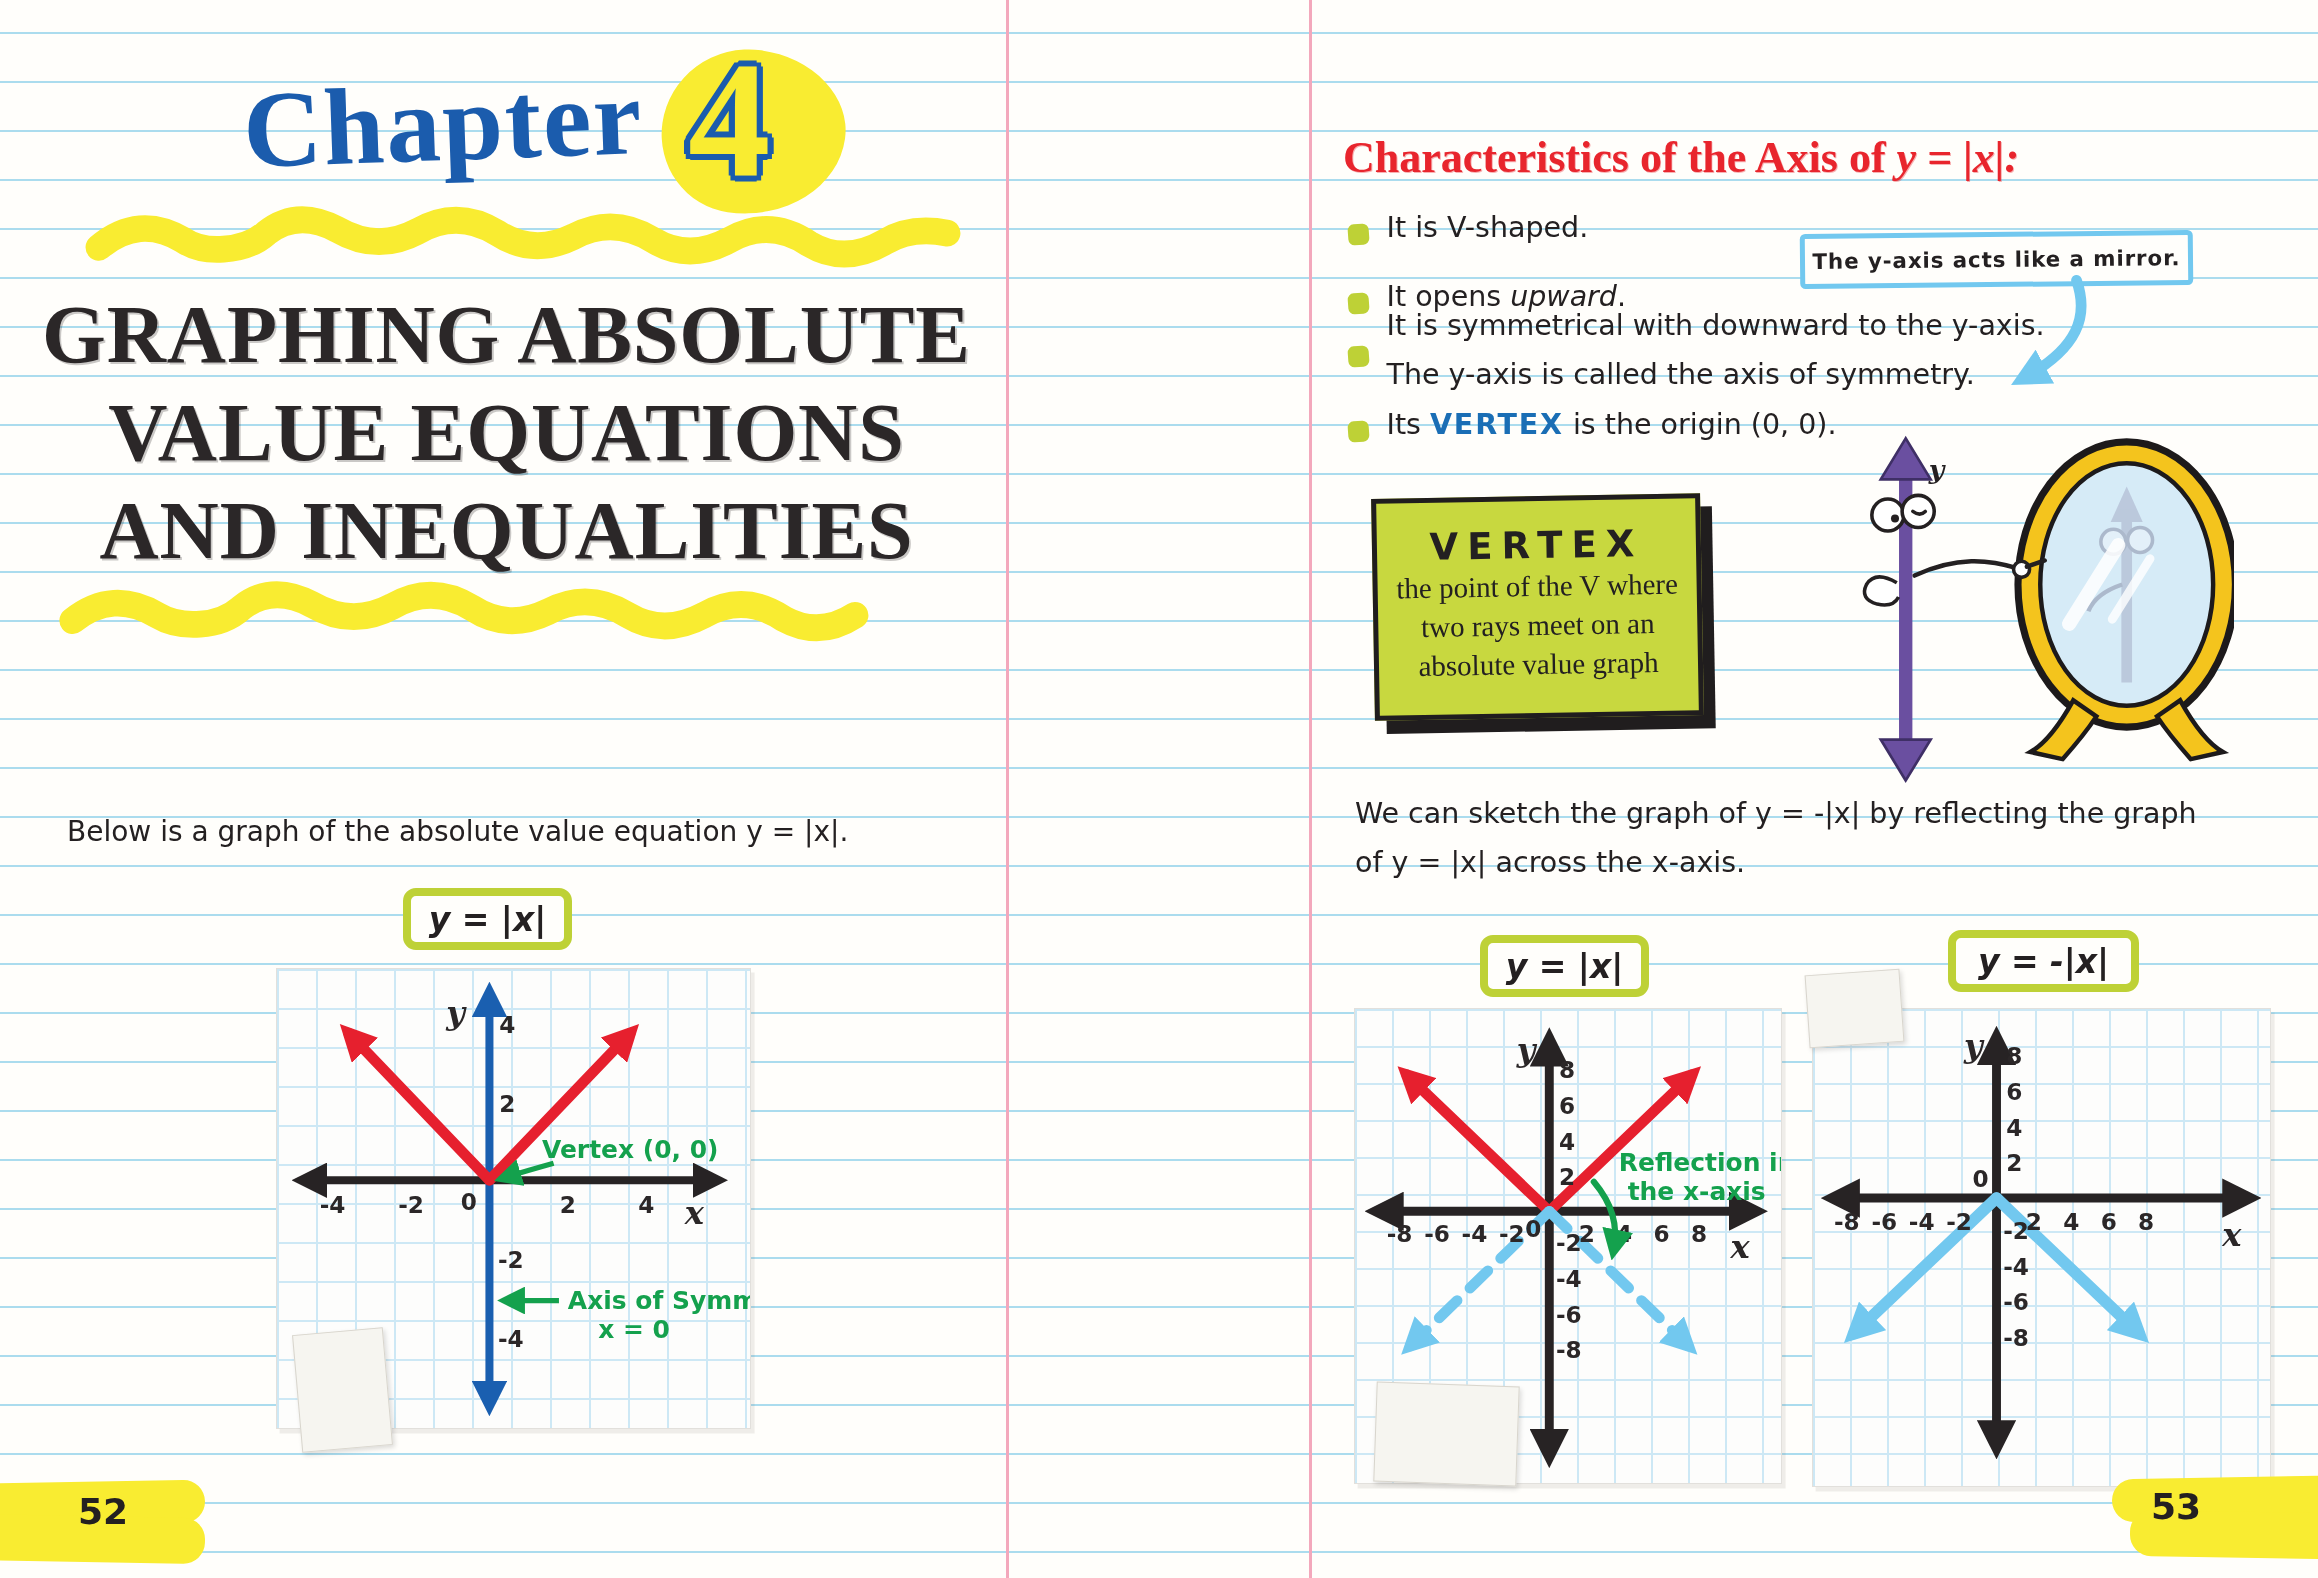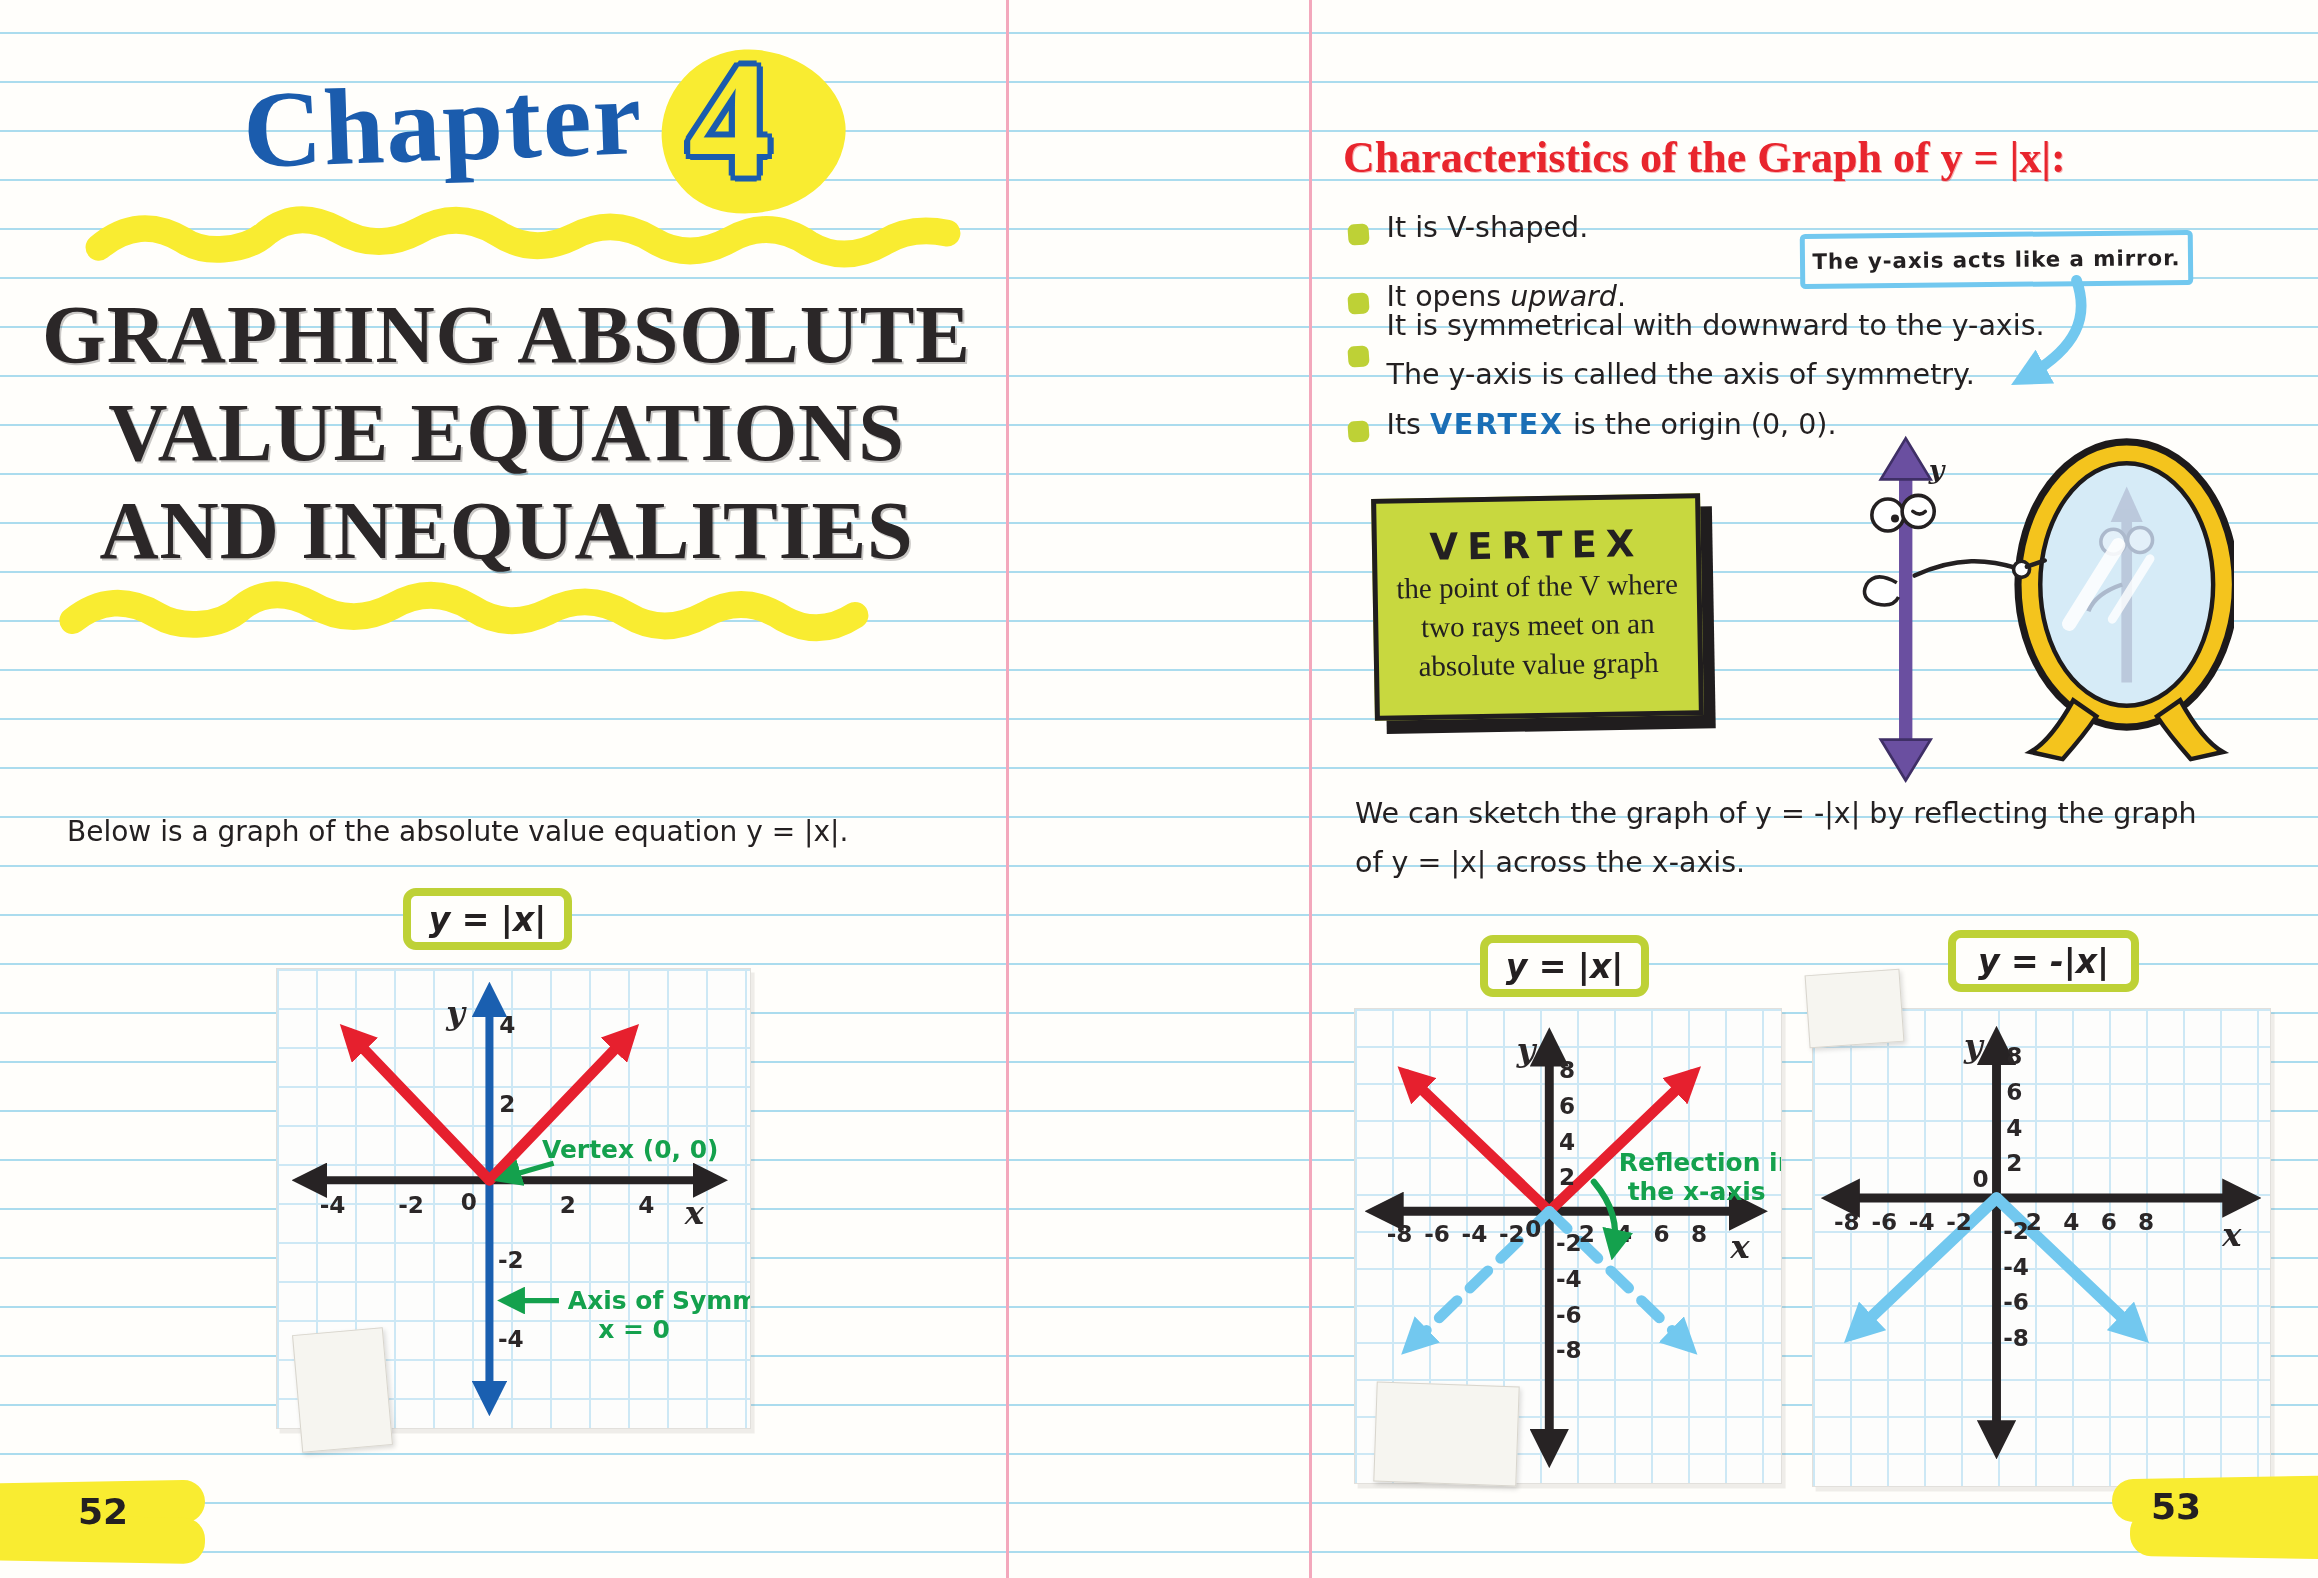--- a/index.html
+++ b/index.html
@@ -32,21 +32,21 @@
   .tick{font:bold 26px "DejaVu Sans",sans-serif;fill:#2b2728;text-anchor:middle;}
   .axlbl{font:italic bold 36px "DejaVu Serif",serif;fill:#2b2728;text-anchor:middle;}
   .gnote{font:bold 28px "DejaVu Sans",sans-serif;fill:#14a14d;}
   .tape{background:#f6f5f0;border:0.9px solid #d8d5cd;box-shadow:1.8px 2.7px 5.4px rgba(0,0,0,.14);}
   .pgblob{background:#f9ec31;border-radius:21.4px;}
   .pgnum{font-size:36px;font-weight:bold;color:#242021;}
 
   
   .red-head{font-family:"Liberation Serif",serif;font-weight:bold;font-size:44px;color:#e8252d;
             letter-spacing:0px;text-shadow:0.9px 0.9px 0 rgba(232,37,45,.35);}
-  .red-head .mathy{}
+  .red-head .mathy{font-style:italic;}
   .bullet-row{display:flex;align-items:center;}
   .bmark{width:20.5px;height:20.5px;background:#bed136;border-radius:6.2px;margin:12.5px 18px 0 0;flex:none;transform:rotate(-4deg);}
   .btext{font-size:28.5px;line-height:49px;color:#242021;}
   .btext .it{font-style:italic;}
   .vertex-word{color:#1a6eb5;font-weight:bold;letter-spacing:1.8px;}
   .mirror-box{background:#fffefb;border:5.4px solid #72c8ef;border-radius:5.4px;
               font-size:21.4px;font-weight:bold;color:#242021;letter-spacing:0.9px;
               display:flex;align-items:center;justify-content:center;transform:rotate(-.6deg);}
   .vbox{background:#c8d83f;border:5.4px solid #201d1e;box-shadow:11.6px 13.4px 0 #201d1e;
         text-align:center;transform:rotate(-1deg);padding-top:23px;}
@@ -134,21 +134,21 @@
       </g>
     </svg>
   </div>
   <div class="abs tape" style="left:297px;top:1331px;width:89px;height:116px;transform:rotate(-5deg);"></div>
 
   <div class="abs pgblob" style="left:-54px;top:1482px;width:259px;height:43px;transform:rotate(-1deg);"></div>
   <div class="abs pgblob" style="left:-36px;top:1516px;width:241px;height:46px;transform:rotate(1deg);"></div>
   <div class="abs pgnum" style="left:78px;top:1491px;">52</div>
 
   <div class="abs red-head" style="left:1343px;top:132px;">
-    <span>Characteristics of the Graph of </span><span class="mathy">y = |x|:</span>
+    <span>Characteristics of the Axis of </span><span class="mathy">y = |x|:</span>
   </div>
 
   <div class="abs bullet-row" style="left:1348px;top:203px;">
     <div class="bmark"></div>
     <div class="btext">It is V-shaped.</div>
   </div>
   <div class="abs bullet-row" style="left:1348px;top:252px;margin-top:20px;">
     <div class="bmark"></div>
     <div class="btext"><span>It opens </span><span class="it">upward</span><span>.</span></div>
   </div>

